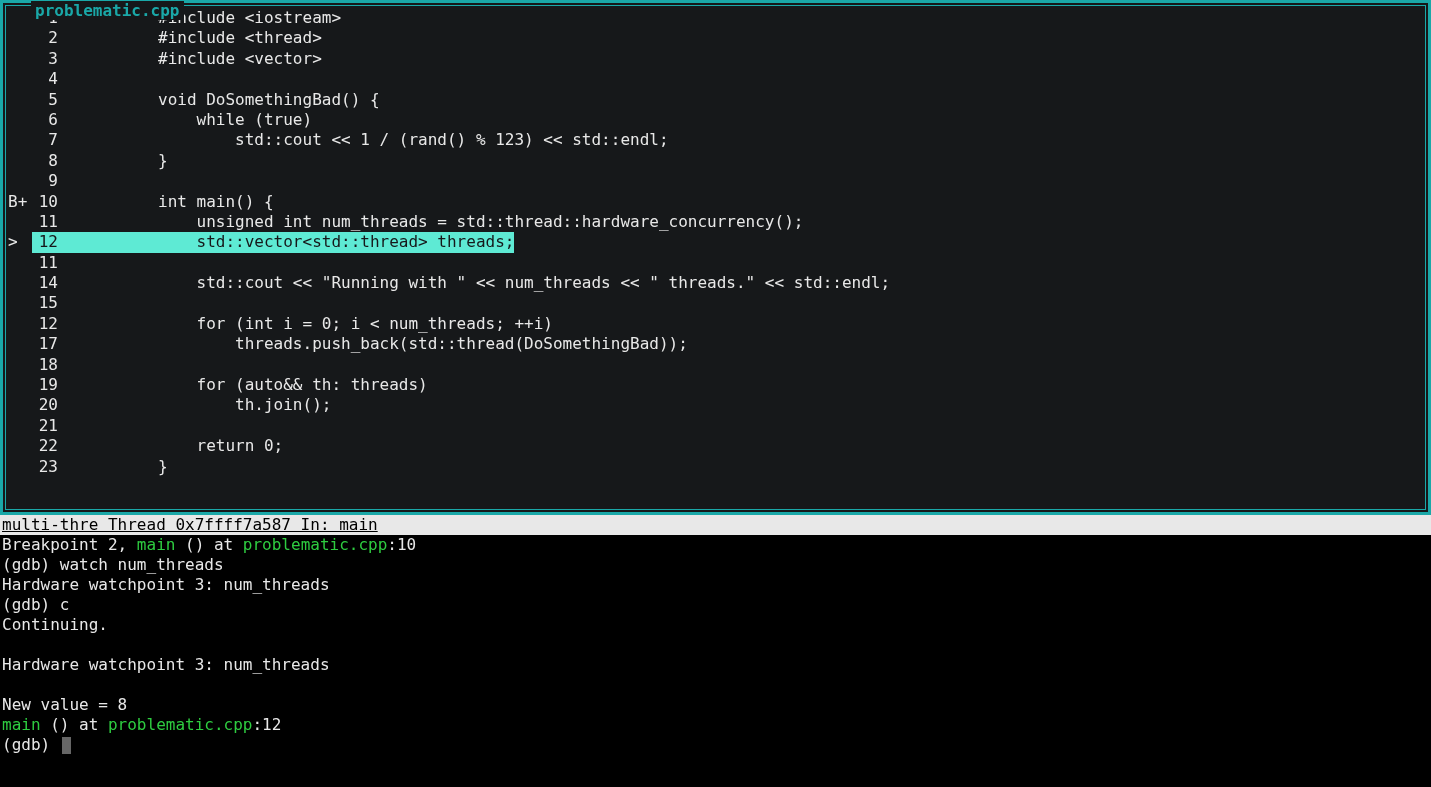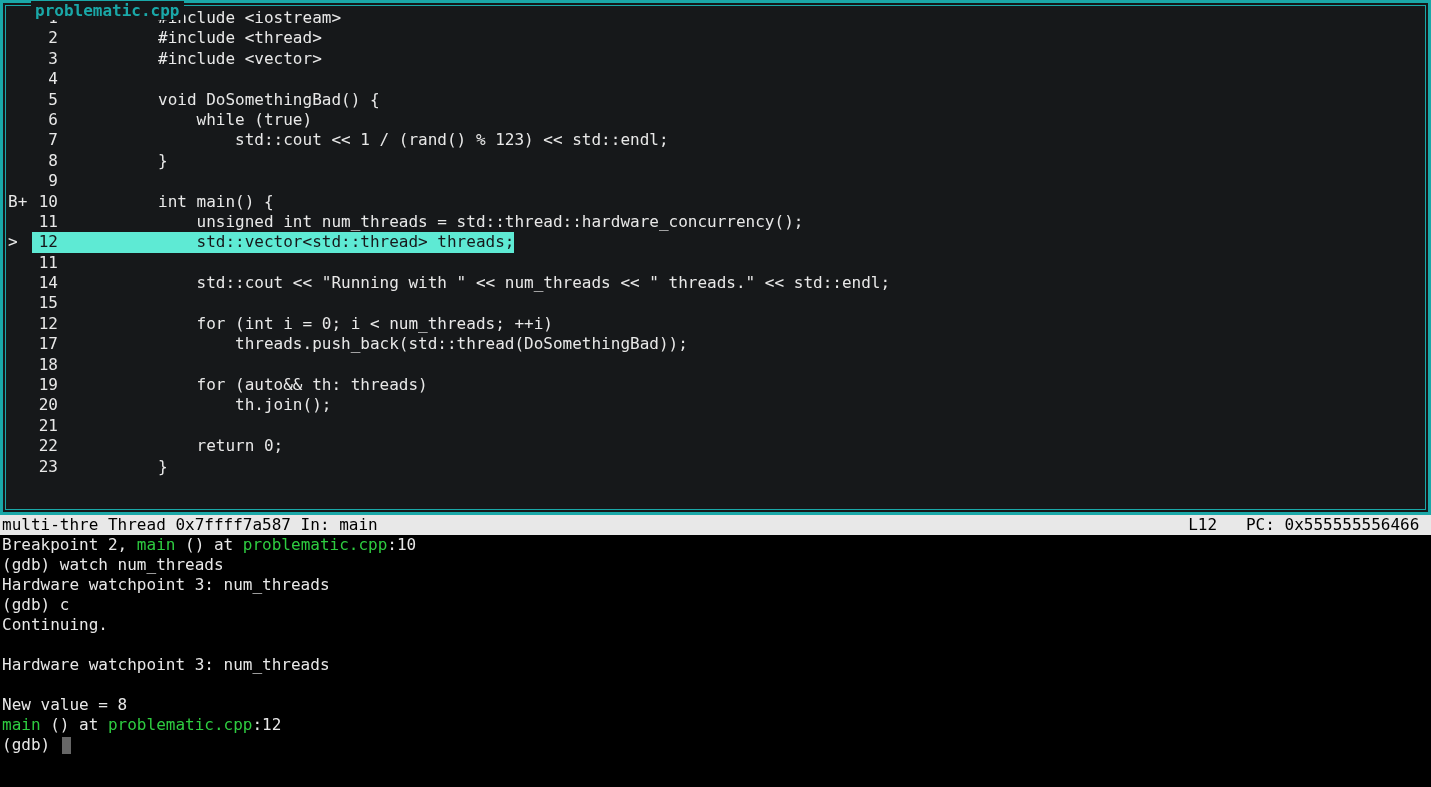--- a/index.html
+++ b/index.html
@@ -70,20 +70,21 @@
   }
   .status-bar {
     background: #e8e8e8;
     color: #000;
     display: flex;
     height: 20px;
     line-height: 20px;
     padding: 0 2px;
     font-size: 16px;
     white-space: pre;
+    text-decoration: underline;
   }
   .status-left { flex: 1; }
   .status-right { }
   .gdb-output {
     padding: 0 2px;
     line-height: 20px;
     font-size: 16px;
   }
   .gdb-line { white-space: pre; color: #e8e8e8; }
   .c-green { color: #2ecc40; }
@@ -125,21 +126,20 @@
         <div class="code-line"><span class="gutter-mark"></span><span class="lineno">20</span><span class="code-text">        th.join();</span></div>
         <div class="code-line"><span class="gutter-mark"></span><span class="lineno">21</span><span class="code-text"></span></div>
         <div class="code-line"><span class="gutter-mark"></span><span class="lineno">22</span><span class="code-text">    return 0;</span></div>
         <div class="code-line"><span class="gutter-mark"></span><span class="lineno">23</span><span class="code-text">}</span></div>
       </div>
   </div>
 </div>
 
 <div class="status-bar">
   <span class="status-left">multi-thre Thread 0x7ffff7a587 In: main</span>
-  <span class="status-right">L12   PC: 0x555555556466 </span>
 </div>
 
 <div class="gdb-output">
   <div id="gdb-body">
       <div class="gdb-line"><span>Breakpoint 2, </span><span class="c-green">main</span><span> () at </span><span class="c-green">problematic.cpp</span><span>:10</span></div>
       <div class="gdb-line"><span>(gdb) watch num_threads</span></div>
       <div class="gdb-line"><span>Hardware watchpoint 3: num_threads</span></div>
       <div class="gdb-line"><span>(gdb) c</span></div>
       <div class="gdb-line"><span>Continuing.</span></div>
       <div class="gdb-line"><span> </span></div>

